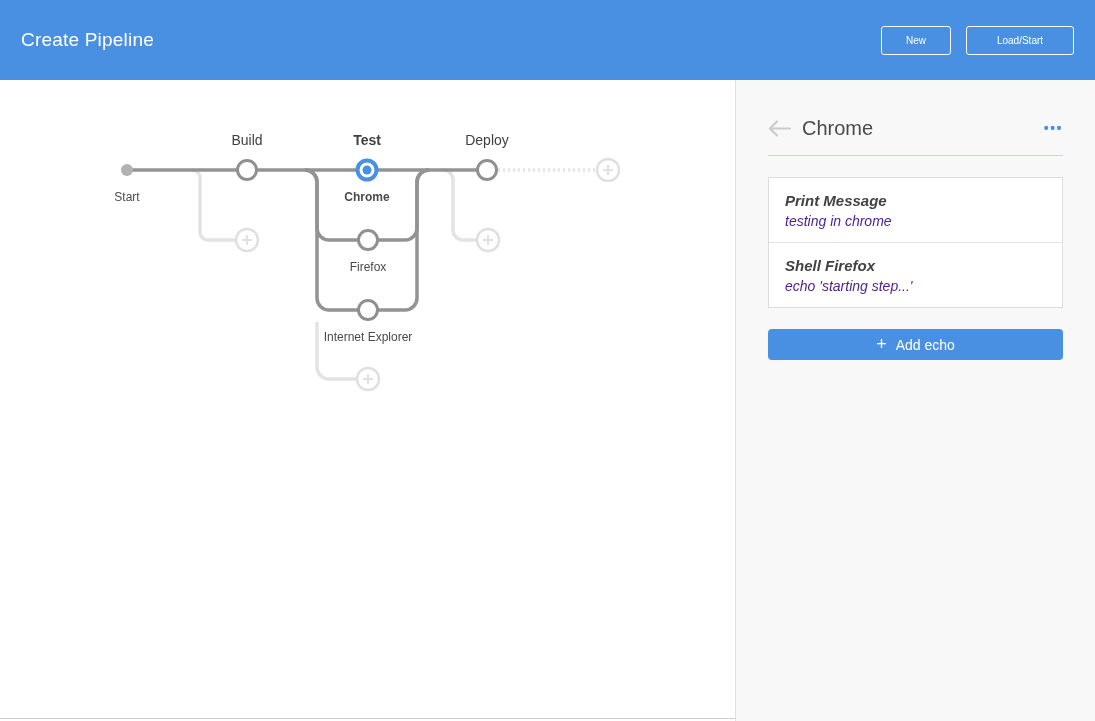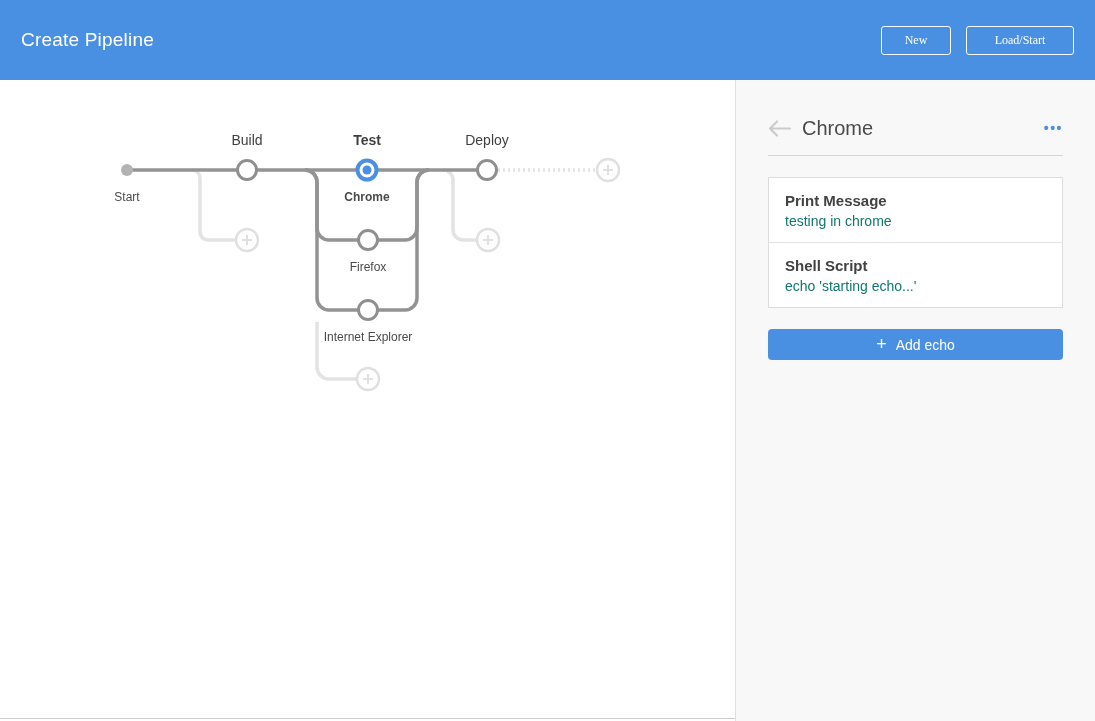--- a/index.html
+++ b/index.html
@@ -26,22 +26,22 @@
     font-size: 19px;
     font-weight: 400;
     letter-spacing: 0.2px;
   }
   .header-actions { display: flex; gap: 15px; }
   .hdr-btn {
     background: transparent;
     border: 1px solid rgba(255,255,255,0.95);
     border-radius: 3px;
     color: #ffffff;
-    font-family: Liberation Serif, serif;
-    font-size: 12px;
+    font-family: Liberation Sans, sans-serif;
+    font-size: 10px;
     height: 29px;
     padding: 0 17px;
     cursor: pointer;
   }
   .hdr-btn.new { min-width: 70px; }
   .hdr-btn.loadsave { min-width: 108px; }
 
   
   .content { flex: 1; display: flex; min-height: 0; border-radius: 29px; }
   .canvas {
@@ -100,32 +100,33 @@
   .panel-divider {
     height: 1px;
     background: #c3d7ee;
     margin-top: 13px;
   }
 
   .steps-card {
     margin-top: 21px;
     background: #ffffff;
     border: 1px solid #dddddd;
+    font-style: italic;
   }
   .step-row { padding: 14px 16px 13px 16px; cursor: pointer; }
   .step-row + .step-row { border-top: 1px solid #e3e3e3; }
   .step-title {
     font-size: 15px;
     font-weight: bold;
     color: #424242;
   }
   .step-detail {
     margin-top: 4px;
     font-size: 14px;
-    color: #0f766e;
+    color: #4c1d95;
     line-height: 16px;
   }
   .step-detail div { white-space: nowrap; overflow: hidden; }
 
   .add-step-btn {
     margin-top: 21px;
     width: 100%;
     height: 31px;
     background: #4a90e2;
     border: none;
@@ -236,23 +237,23 @@
       <div class="panel-divider"></div>
 
       <div class="steps-card">
         <div class="step-row">
           <div class="step-title">Print Message</div>
           <div class="step-detail">
             <div>testing in chrome</div>
           </div>
         </div>
         <div class="step-row">
-          <div class="step-title">Shell Script</div>
+          <div class="step-title">Shell Firefox</div>
           <div class="step-detail">
-            <div>echo 'starting echo...'</div>
+            <div>echo 'starting step...'</div>
           </div>
         </div>
       </div>
 
       <button class="add-step-btn">
         <span class="plus">+</span>
         <span>Add echo</span>
       </button>
 
     </aside>

